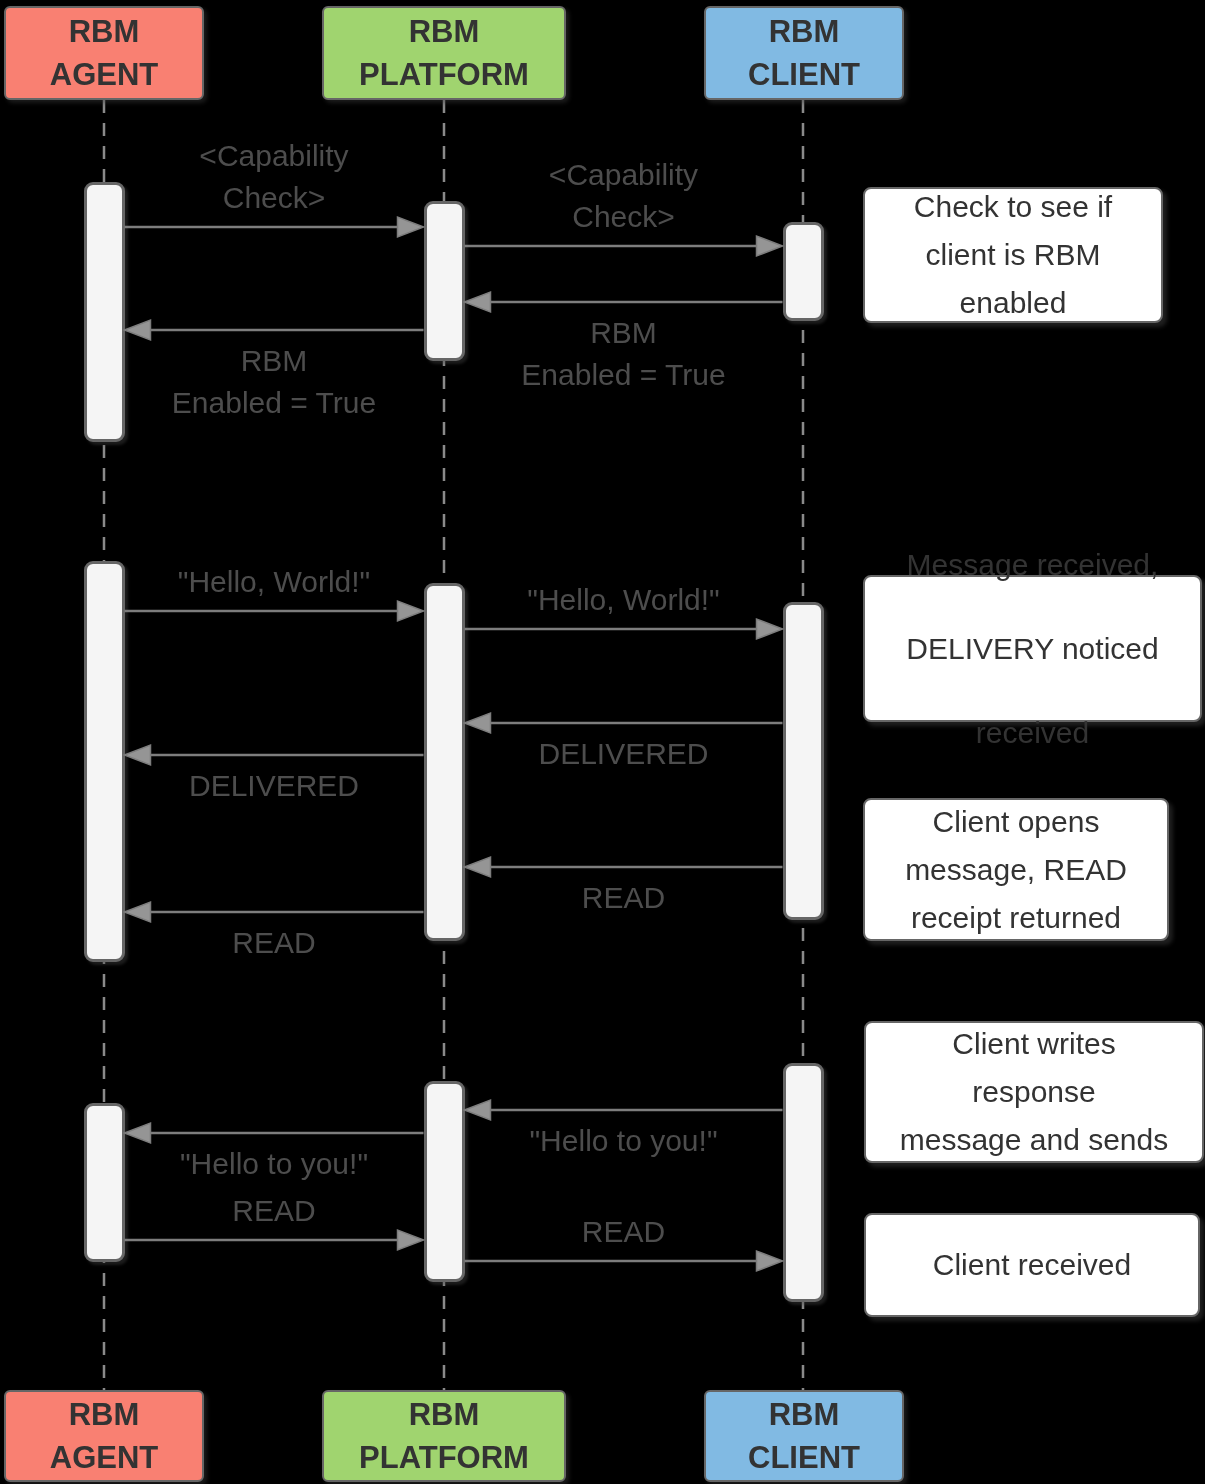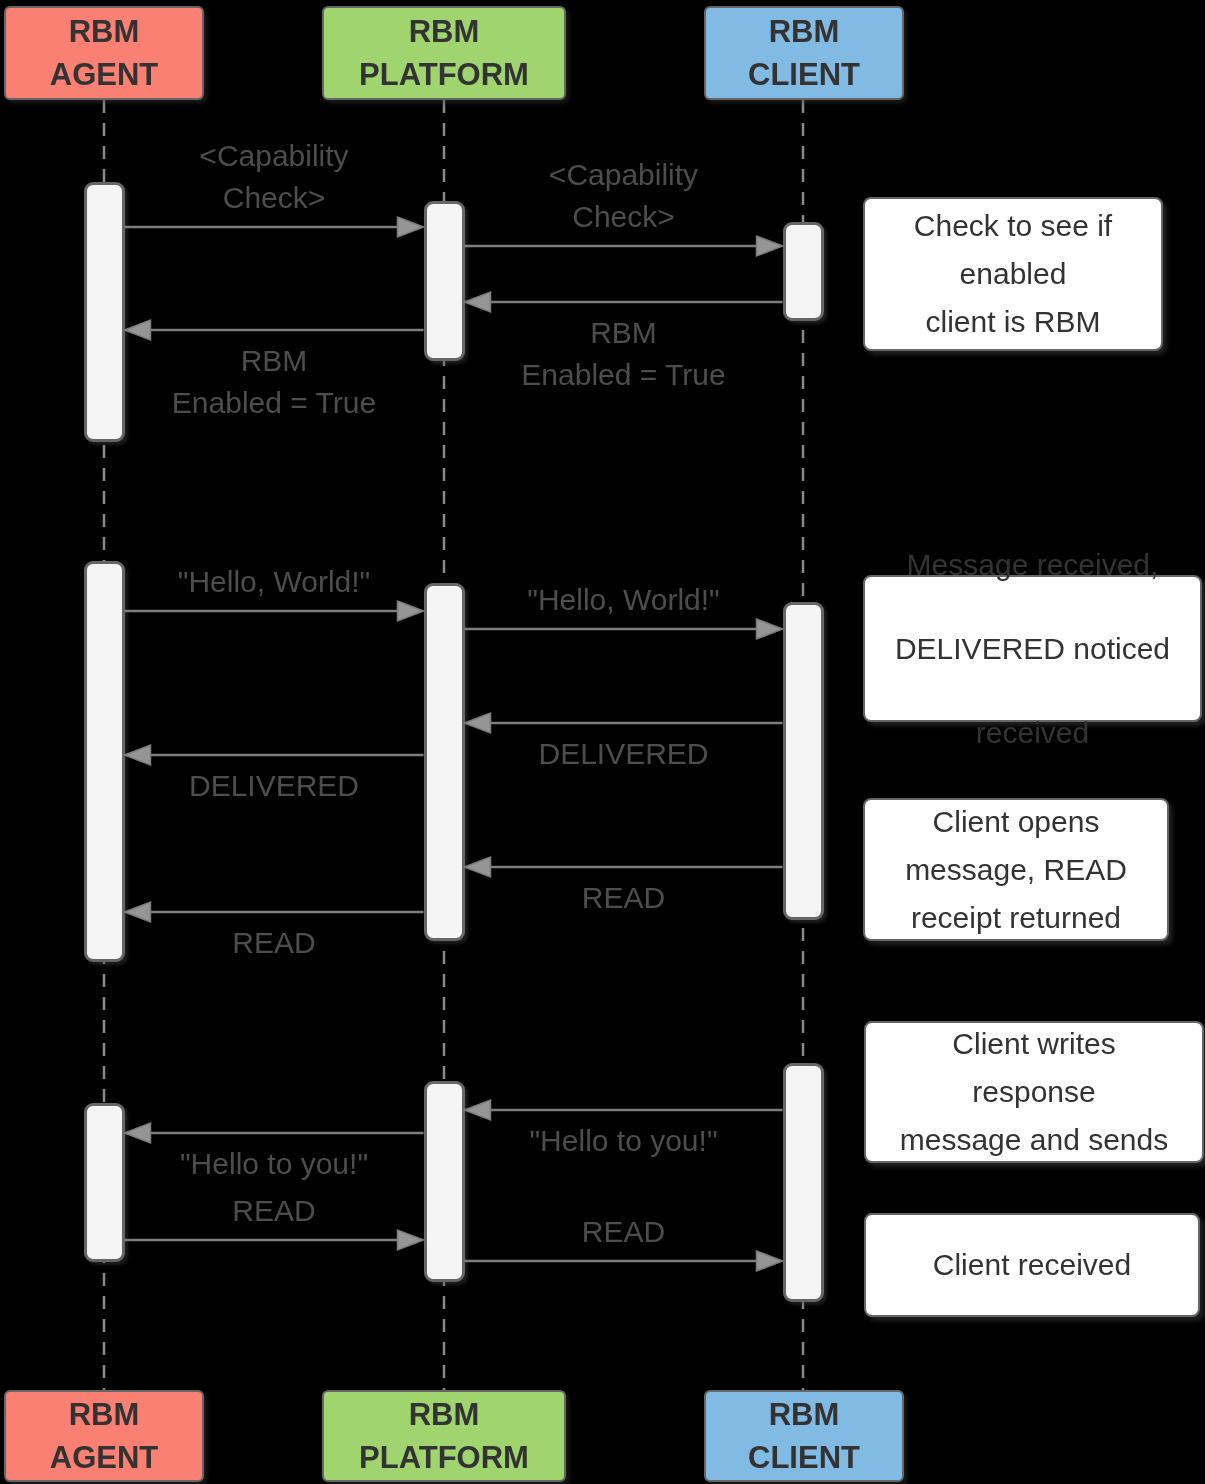--- a/index.html
+++ b/index.html
@@ -168,28 +168,28 @@
       <div>PLATFORM</div>
     </div>
     <div class="actor-box" style="left: 704px; top: 6px; width: 200px; height: 94px; background: rgb(129, 186, 227);">
       <div>RBM</div>
       <div>CLIENT</div>
     </div>
     <div class="actor-box" style="left: 704px; top: 1390px; width: 200px; height: 92px; background: rgb(129, 186, 227);">
       <div>RBM</div>
       <div>CLIENT</div>
     </div>
-    <div class="note" style="left: 863px; top: 197px; width: 300px; height: 154px;">
+    <div class="note" style="left: 863px; top: 187px; width: 300px; height: 136px;">
       <div>Check to see if</div>
+      <div>client is RBM</div>
       <div>enabled</div>
-      <div>client is RBM</div>
     </div>
     <div class="note" style="left: 863px; top: 575px; width: 339px; height: 147px; gap: 36px;">
       <div>Message received,</div>
-      <div>DELIVERED noticed</div>
+      <div>DELIVERY noticed</div>
       <div>received</div>
     </div>
     <div class="note" style="left: 863px; top: 798px; width: 306px; height: 143px;">
       <div>Client opens</div>
       <div>message, READ</div>
       <div>receipt returned</div>
     </div>
     <div class="note" style="left: 864px; top: 1021px; width: 340px; height: 142px;">
       <div>Client writes</div>
       <div>response</div>

